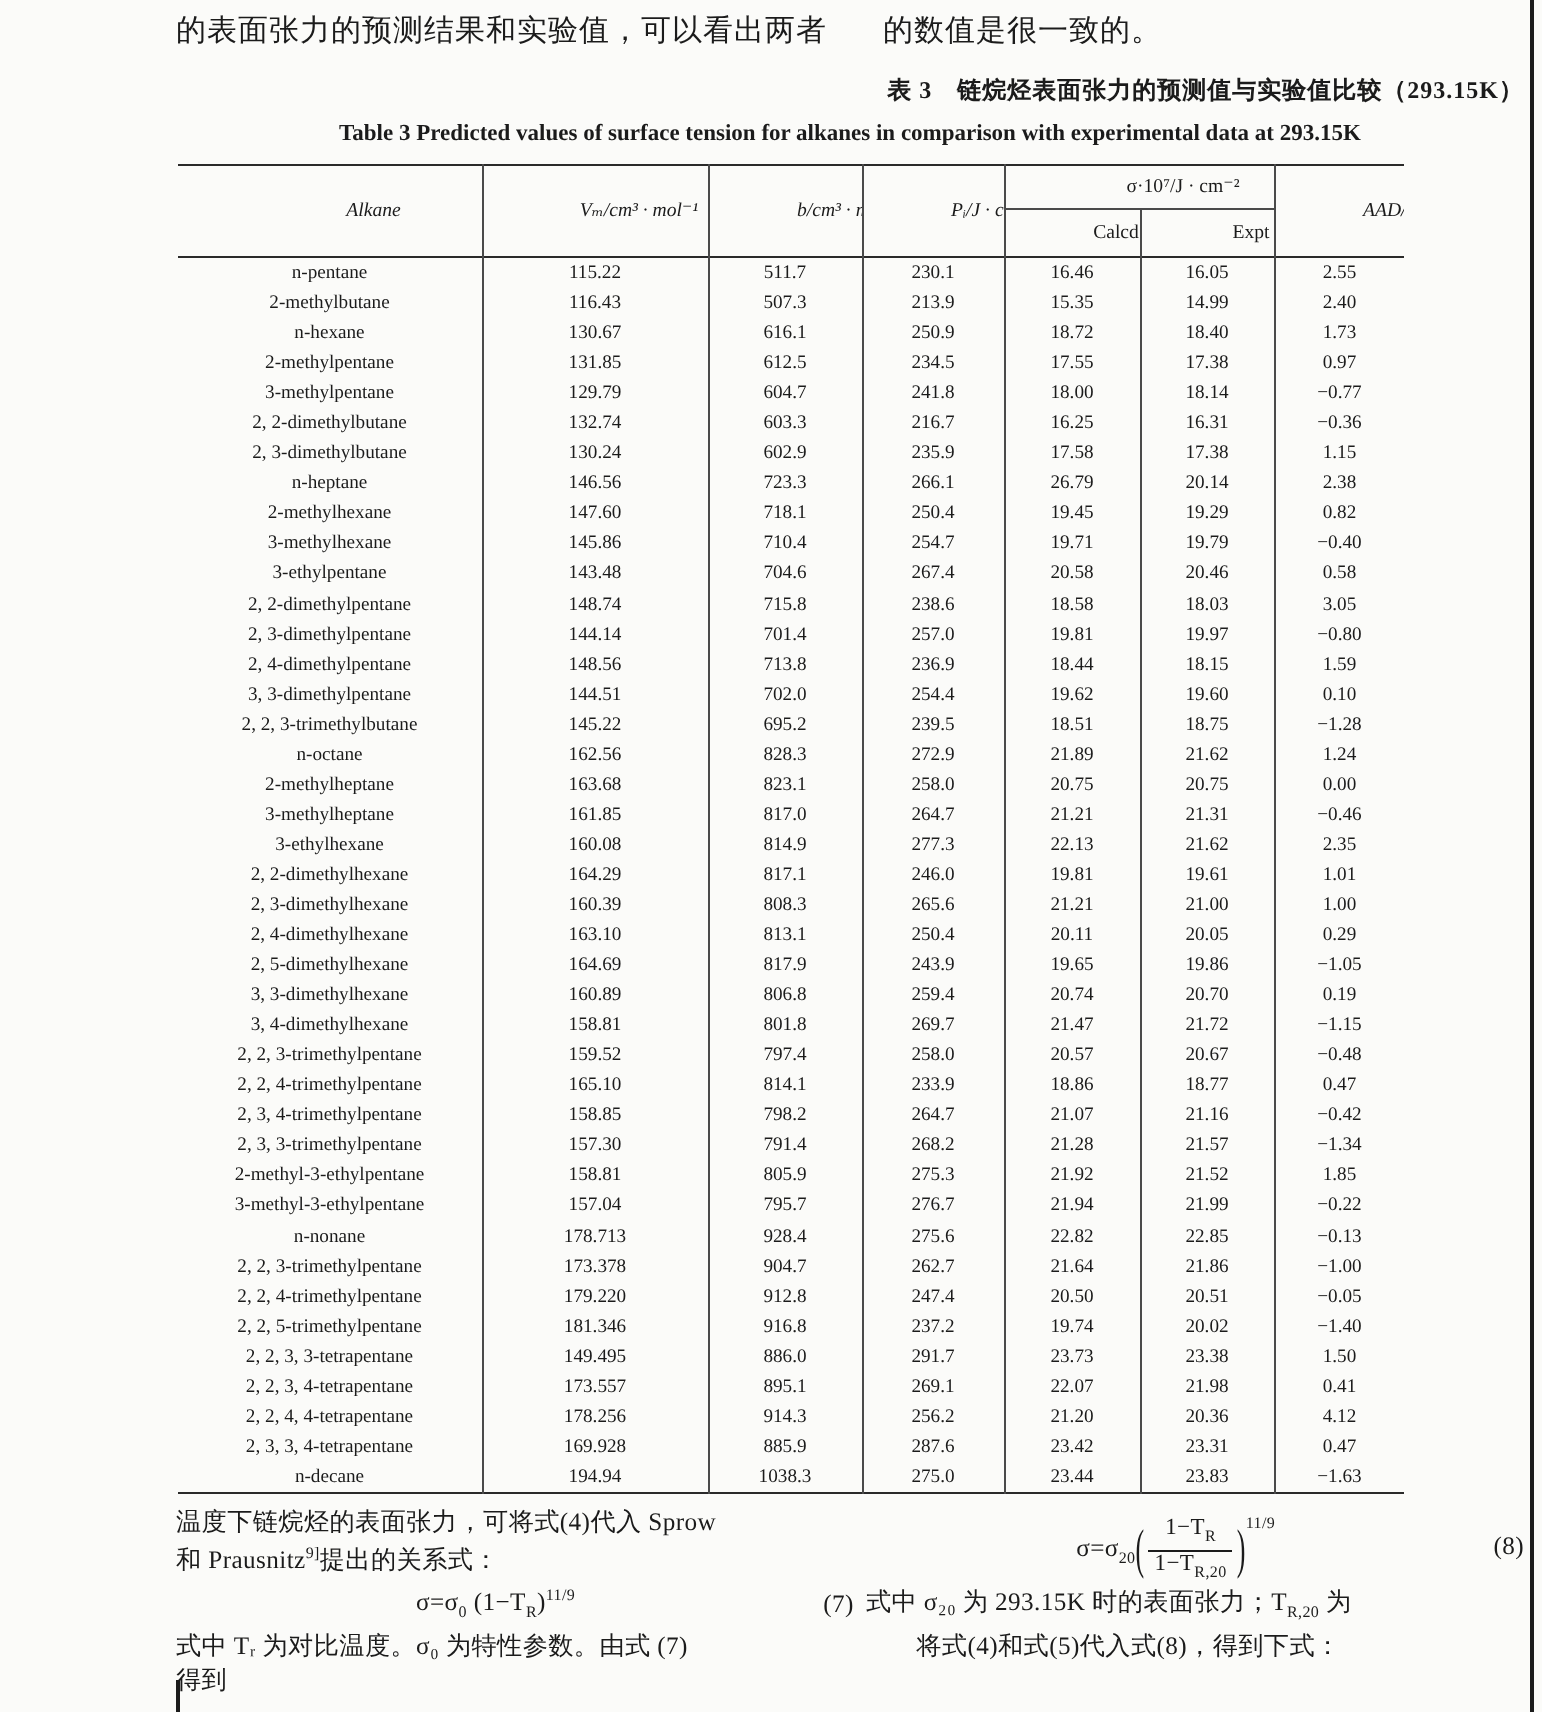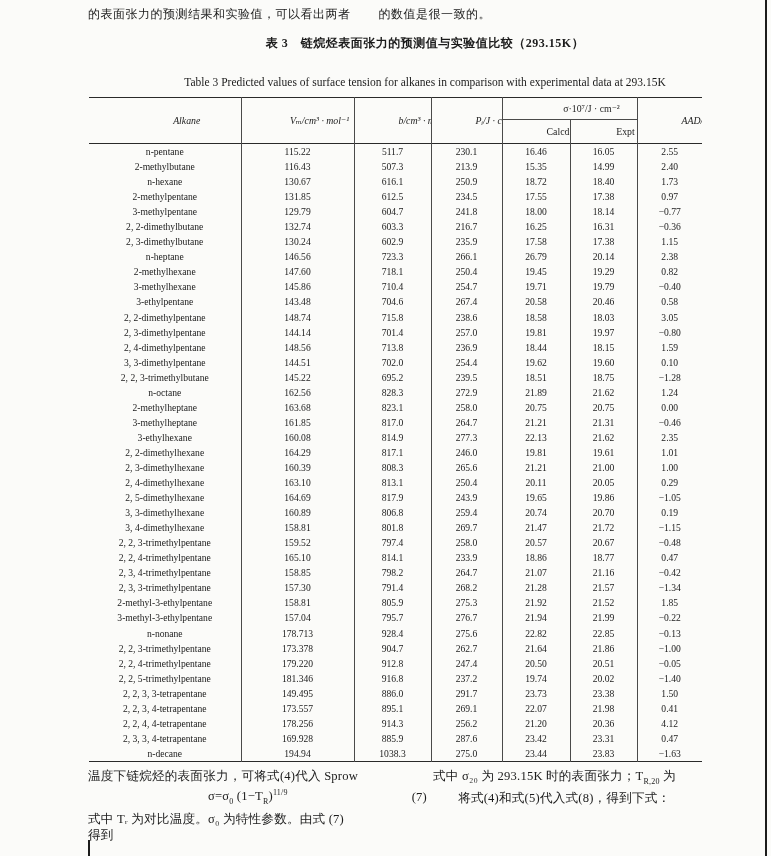--- a/index.html
+++ b/index.html
@@ -4,25 +4,25 @@
 <style>
   html,body{margin:0;padding:0;}
   body{
     width:771px;height:856px;overflow:hidden;position:relative;
     background:#fbfbf9;color:#1b1b1b;
     font-family:"Liberation Serif","DejaVu Serif",serif;
     -webkit-font-smoothing:antialiased;
   }
   .page{position:absolute;left:88px;top:6px;width:674px;}
   
-  .topline{display:flex;font-size:12px;letter-spacing:.5px;white-space:nowrap;}
+  .topline{display:flex;font-size:15px;letter-spacing:.5px;white-space:nowrap;}
   .topline .gap{width:28px;}
   
-  .cap-zh{margin-top:12px;text-align:center;font-size:12px;font-weight:bold;letter-spacing:.5px;}
-  .cap-en{margin-top:24px;text-align:center;font-size:11.5px;font-weight:normal;}
+  .cap-zh{margin-top:12px;text-align:right;font-size:12px;font-weight:bold;letter-spacing:.5px;}
+  .cap-en{margin-top:7px;text-align:center;font-size:11.5px;font-weight:bold;}
   
   table.tbl{border-collapse:collapse;margin-top:9px;margin-left:1px;width:613px;table-layout:fixed;}
   table.tbl{border-top:1.6px solid #2a2a2a;border-bottom:1.6px solid #2a2a2a;}
   .tbl th,.tbl td{padding:0;text-align:center;font-weight:normal;
       font-size:9.6px;line-height:15.05px;white-space:nowrap;overflow:hidden;}
   .tbl thead th{font-size:9.8px;line-height:13px;padding-left:44px;}
   .tbl thead{border-bottom:1px solid #2a2a2a;}
   .tbl .bl{border-left:.9px solid #4a4a4a;}
   .tbl th.sig{border-bottom:.9px solid #4a4a4a;height:21px;}
   .tbl thead th.rsp{height:45px;font-style:italic;}
@@ -455,28 +455,33 @@
           <td class="bl">23.44</td>
           <td class="bl">23.83</td>
           <td class="bl">−1.63</td>
         </tr>
       </tbody>
   </table>
 
   <div class="footer">
     <div class="fcol left">
       <div>温度下链烷烃的表面张力，可将式(4)代入 Sprow</div>
+      <div><span>和 Prausnitz</span><sup>9]</sup><span>提出的关系式：</span></div>
       <div class="eqline">
         <span class="eqbody"><span>σ=σ</span><sub>0</sub><span> (1−T</span><sub>R</sub><span>)</span><sup>11/9</sup></span>
         <span class="eqnum">(7)</span>
       </div>
       <div>式中 Tᵣ 为对比温度。σ₀ 为特性参数。由式 (7)</div>
       <div>得到</div>
     </div>
     <div class="fcol right">
+      <div class="eqline">
+        <span class="eqbody"><span>σ=σ</span><sub>20</sub><span class="bigp">(</span><span class="frac"><span class="fnum"><span>1−T</span><sub>R</sub></span><span class="fden"><span>1−T</span><sub>R,20</sub></span></span><span class="bigp">)</span><sup class="hexp">11/9</sup></span>
+        <span class="eqnum">(8)</span>
+      </div>
       <div><span>式中 σ₂₀ 为 293.15K 时的表面张力；T</span><sub></sub><sub>R,20</sub><span> 为</span></div>
       <div class="indent">将式(4)和式(5)代入式(8)，得到下式：</div>
     </div>
   </div>
 
 </div>
 
 <div class="edge-right"></div>
 <div class="tick-bl"></div>
 

